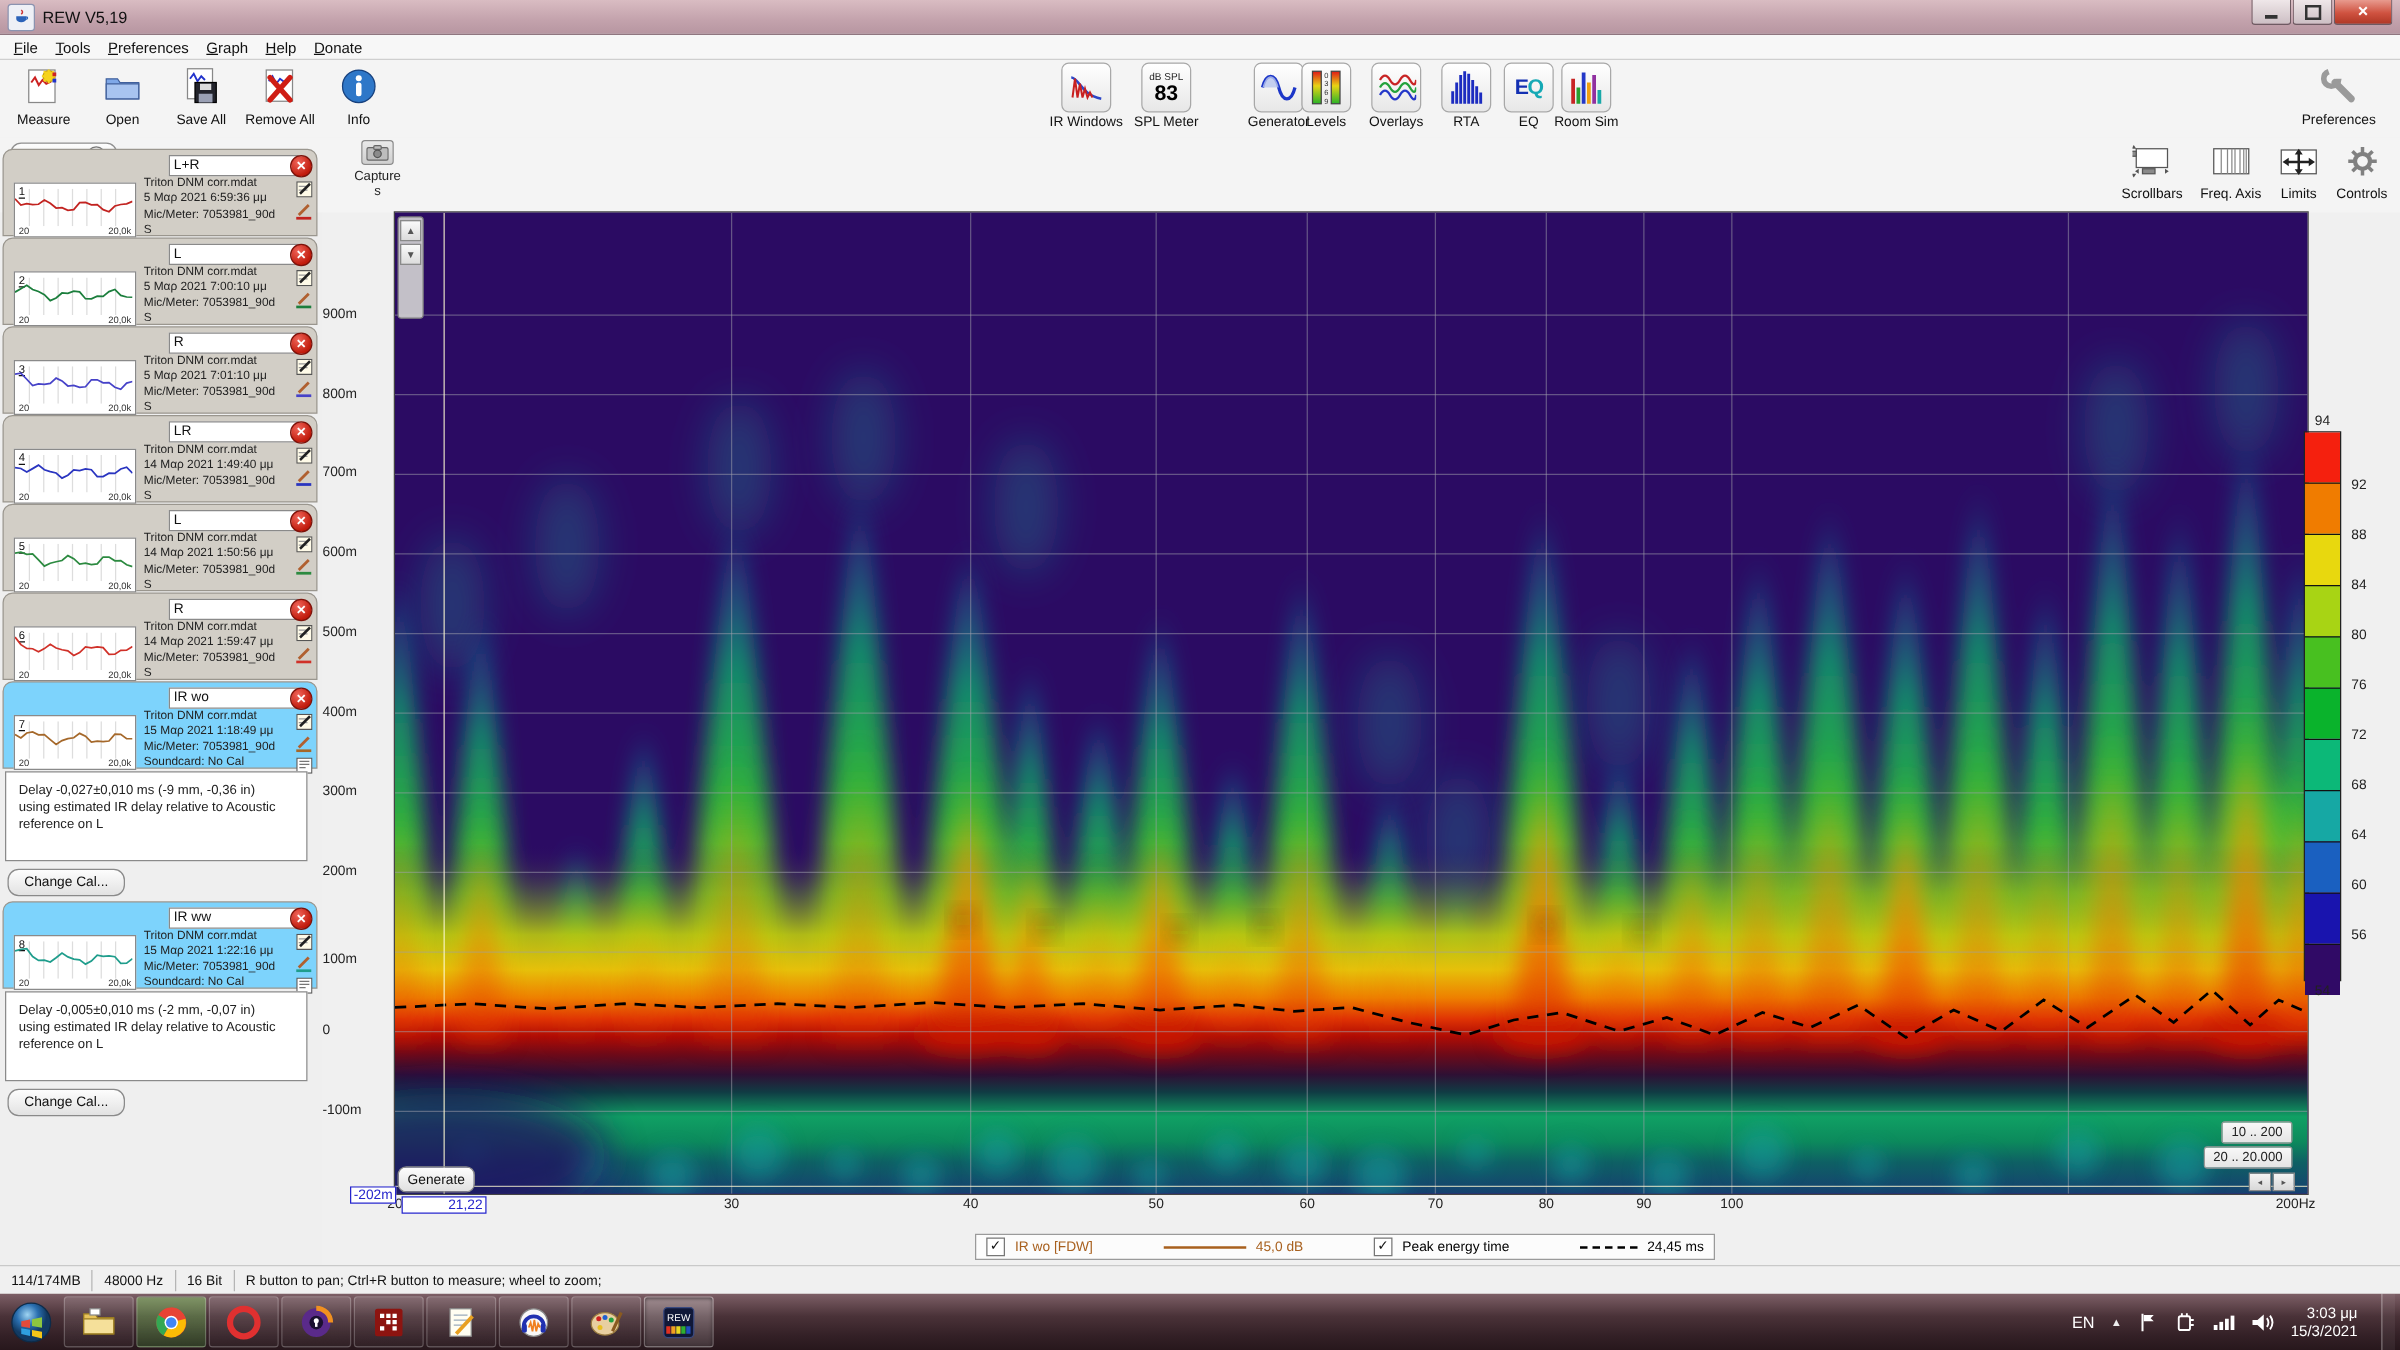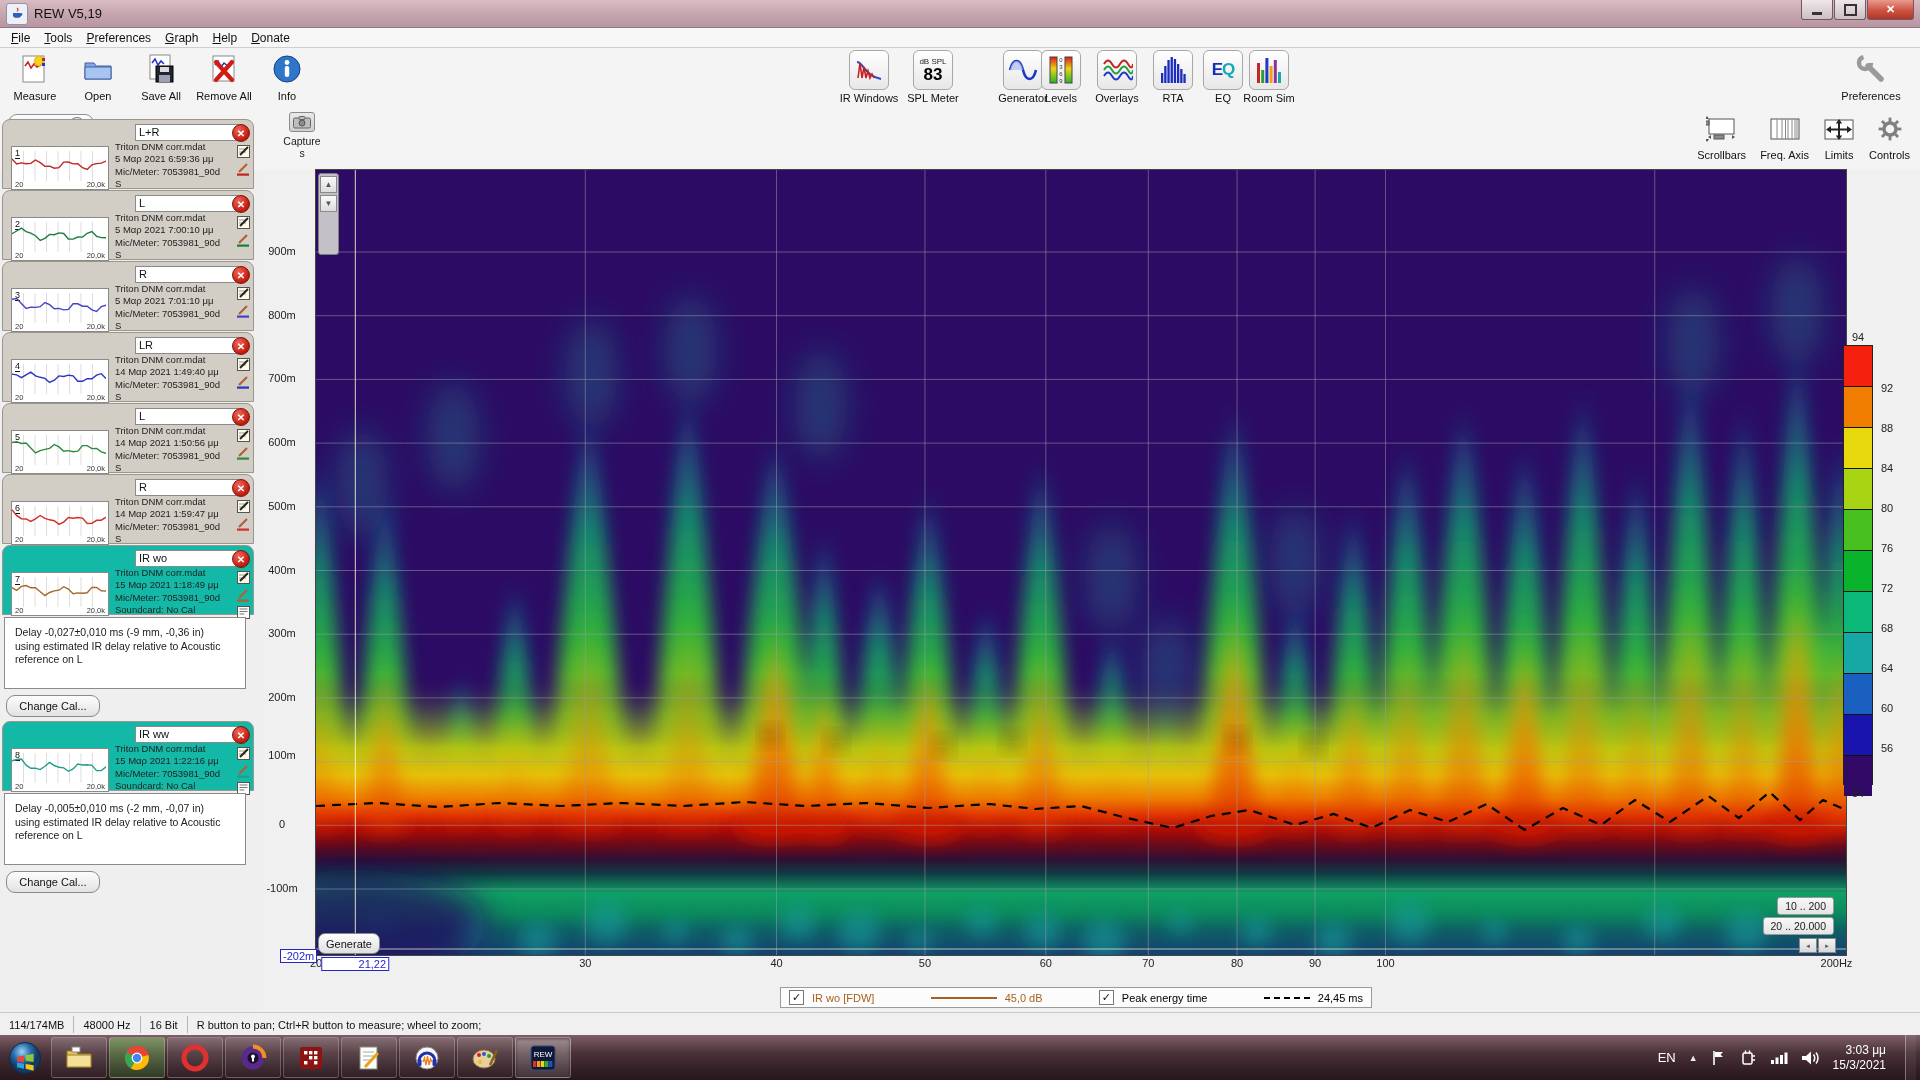--- a/index.html
+++ b/index.html
@@ -56,42 +56,42 @@
   .tab.active{background:linear-gradient(#cfcfcf,#bdbdbd);box-shadow:inset 0 1px 2px rgba(0,0,0,.35);}
   .gbtns{position:absolute;right:10px;top:3px;display:flex;gap:14px;}
   .gbtn{display:flex;flex-direction:column;align-items:center;}
   .gbtn .glabel{font-size:11px;color:#111;margin-top:2px;white-space:nowrap;}
   .gbtn .gico{height:34px;display:flex;align-items:center;justify-content:center;}
 
   
   #sidebar{position:absolute;left:0;top:170px;width:258px;height:842px;background:#efefef;}
   .mitem{position:absolute;left:2px;width:252px;height:70px;background:#d2cec6;border:1px solid #9a968e;
     border-radius:8px 8px 0 0;box-sizing:border-box;}
-  .mitem.sel{background:#14b8a6;}
+  .mitem.sel{background:#7dd3fc;}
   .mname{position:absolute;left:132px;top:4px;width:96px;height:15px;background:#fff;border:1px solid #8a8a8a;
     font-size:11px;color:#111;padding:0 3px;line-height:15px;overflow:hidden;}
   .mx{position:absolute;right:3px;top:4px;width:16px;height:16px;border-radius:50%;
     background:radial-gradient(circle at 35% 30%,#f0655a,#c11b0c 70%);color:#fff;font-size:10px;font-weight:bold;
     display:flex;align-items:center;justify-content:center;border:1px solid #7d120a;}
   .mthumb{position:absolute;left:8px;top:26px;width:96px;height:42px;background:#fff;border:1px solid #8a8a8a;}
   .mthumb .tnum{position:absolute;left:3px;top:1px;font-size:9px;color:#111;border-bottom:1px solid #111;line-height:10px;}
   .mthumb .tl{position:absolute;left:3px;bottom:0;font-size:7.5px;color:#333;}
   .mthumb .tr{position:absolute;right:3px;bottom:0;font-size:7.5px;color:#333;}
   .minfo{position:absolute;left:112px;top:21px;width:122px;height:48px;overflow:hidden;}
   .minfo div{font-size:9.5px;color:#222;line-height:12.3px;white-space:nowrap;}
   .micons{position:absolute;right:2px;top:25px;width:16px;display:flex;flex-direction:column;align-items:center;gap:4px;}
   .delaybox{position:absolute;left:4px;width:242px;height:72px;background:#fff;border:1px solid #8a8a8a;
     padding:8px 8px 0 10px;box-sizing:border-box;}
   .delaybox div{font-size:10.5px;color:#222;line-height:13.5px;}
   .calbtn{position:absolute;left:6px;width:92px;height:20px;border:1px solid #8a8a8a;border-radius:9px;
     background:linear-gradient(#fdfdfd,#e2e2e2);font-size:11px;color:#111;display:flex;align-items:center;justify-content:center;}
 
   
   #ylabels{position:absolute;left:256px;top:170px;width:56px;height:785px;}
-  .ylab{position:absolute;right:6px;width:48px;text-align:center;font-size:11px;color:#222;}
+  .ylab{position:absolute;right:6px;width:48px;text-align:left;font-size:11px;color:#222;}
   #plot{position:absolute;left:316px;top:170px;width:1530px;height:785px;background:#2b0b63;outline:1px solid #444;}
   #spectro{position:absolute;inset:0;width:100%;height:100%;}
   .minitools{position:absolute;left:2px;top:3px;width:19px;height:78px;background:rgba(208,208,208,0.92);
     border:1px solid #7f7f7f;border-radius:3px;display:flex;flex-direction:column;align-items:center;padding-top:2px;gap:2px;}
   .minibtn{width:15px;height:15px;border:1px solid #8a8a8a;background:linear-gradient(#fafafa,#dcdcdc);
     font-size:8px;color:#555;display:flex;align-items:center;justify-content:center;}
   .generate-btn{position:absolute;left:2px;bottom:1px;width:60px;height:19px;border:1px solid #8a8a8a;border-radius:7px;
     background:linear-gradient(#fdfdfd,#e0e0e0);font-size:11px;color:#111;display:flex;align-items:center;justify-content:center;}
   .rangebtn{position:absolute;right:12px;height:16px;border:1px solid #999;border-radius:3px;padding:0 7px;
     background:linear-gradient(#f8f8f8,#e4e4e4);font-size:10.5px;color:#222;display:flex;align-items:center;}
@@ -724,21 +724,21 @@
 
   <div id="ylabels">
       <div class="ylab" style="top: 75px;">900m</div>
       <div class="ylab" style="top: 138.7px;">800m</div>
       <div class="ylab" style="top: 202.4px;">700m</div>
       <div class="ylab" style="top: 266.1px;">600m</div>
       <div class="ylab" style="top: 329.8px;">500m</div>
       <div class="ylab" style="top: 393.5px;">400m</div>
       <div class="ylab" style="top: 457.2px;">300m</div>
       <div class="ylab" style="top: 520.9px;">200m</div>
-      <div class="ylab" style="top: 579px;">100m</div>
+      <div class="ylab" style="top: 591px;">100m</div>
       <div class="ylab" style="top: 648.3px;">0</div>
       <div class="ylab" style="top: 712px;">-100m</div>
     </div>
 
   <div id="plot">
     <svg id="spectro" preserveAspectRatio="none" viewBox="0 0 1530 785">
         <defs>
           <linearGradient id="gPlume" x1="0" y1="0" x2="0" y2="1">
             <stop offset="0" stop-color="rgba(20,110,150,0)"></stop>
             <stop offset="0.12" stop-color="rgba(22,140,160,0.45)"></stop>

